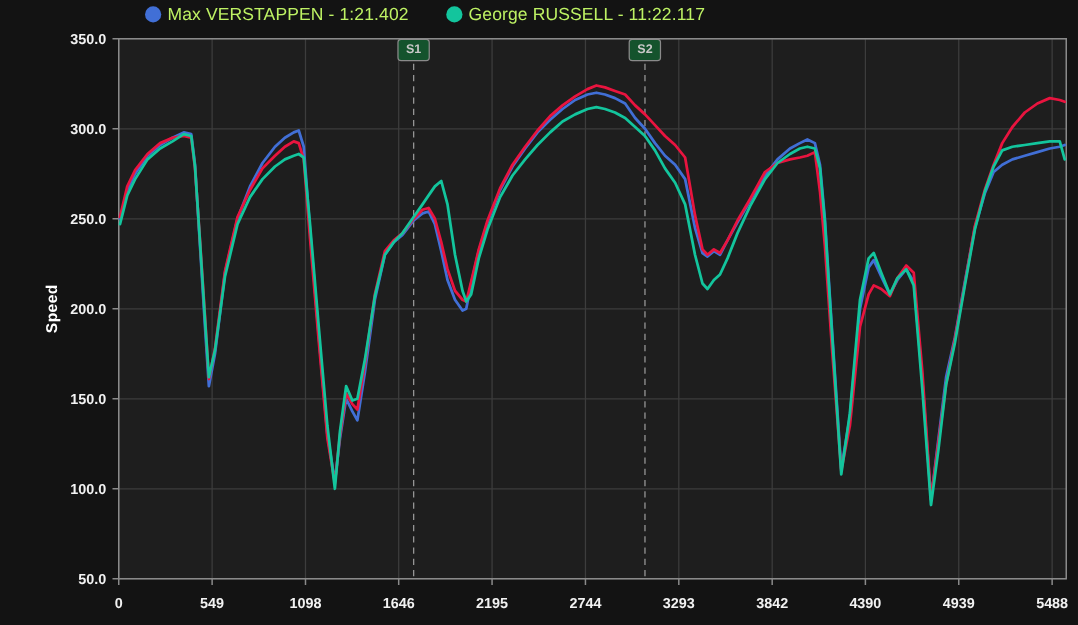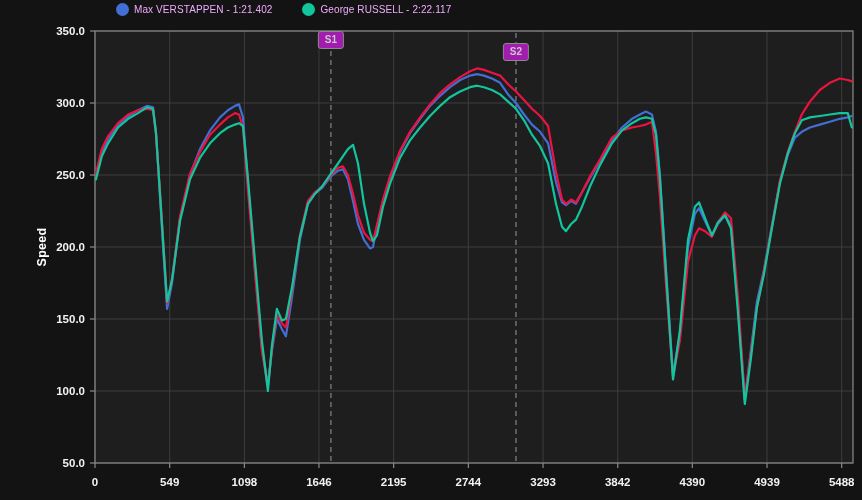--- a/index.html
+++ b/index.html
@@ -2,22 +2,22 @@
 <html><head>
 <meta charset="utf-8">
 <style>
   html,body{margin:0;padding:0;background:#131313;width:862px;height:500px;overflow:hidden;
     font-family:"Liberation Sans",sans-serif;-webkit-font-smoothing:antialiased;}
   .chart-wrap{position:relative;width:862px;height:500px;}
   svg#plot{position:absolute;left:0;top:0;}
   .legend{position:absolute;left:116px;top:3px;display:flex;gap:30px;align-items:center;}
   .legend-item{display:flex;align-items:center;gap:5px;cursor:pointer;}
   .legend-dot{width:13px;height:13px;border-radius:50%;flex:0 0 auto;}
-  .legend-label{color:#f0abfc;font-size:10px;letter-spacing:.1px;}
-  .sector-box{position:absolute;transform:translateX(-50%);top:31px;background:#a21caf;
+  .legend-label{color:#bef264;font-size:14px;letter-spacing:.1px;}
+  .sector-box{position:absolute;transform:translateX(-50%);top:31px;background:#14532d;
     border:1px solid #8a8a8a;border-radius:3px;color:#c8c8c8;font-size:10px;font-weight:bold;
     padding:1px 6px 2px 6px;line-height:13px;z-index:3;}
   .y-axis-title{position:absolute;left:22px;top:240px;transform:rotate(-90deg);transform-origin:center;
     color:#ffffff;font-size:12.5px;font-weight:bold;letter-spacing:.3px;}
 </style>
 </head>
 <body>
 
 <div class="chart-wrap">
 
@@ -85,22 +85,22 @@
       <polyline points="96.0,179.3 101.8,156.3 108.1,143.3 118.0,127.5 128.1,118.8 138.0,113.1 147.0,107.3 153.0,108.8 156.0,133.2 160.0,193.7 164.0,255.6 167.1,301.7 172.0,280.1 180.0,221.1 190.0,179.3 200.0,157.7 210.0,143.3 220.0,133.2 227.9,127.5 235.0,124.6 239.0,123.2 243.0,126.0 247.9,177.9 255.0,261.4 261.9,340.6 267.9,391.0 272.0,344.9 276.9,308.9 281.9,320.4 285.9,319.0 292.0,287.3 299.9,236.9 307.9,203.8 315.0,193.7 322.0,186.5 330.9,173.6 338.0,163.5 342.9,156.3 347.9,149.1 353.0,144.8 358.0,163.5 364.0,203.8 370.0,232.6 373.0,241.2 376.9,235.5 383.0,206.7 390.0,183.6 400.1,157.7 410.0,140.4 420.1,127.5 430.0,116.0 440.1,105.9 450.0,97.2 460.1,91.5 470.0,87.2 477.1,85.7 484.0,87.2 492.0,90.0 500.1,94.4 508.1,101.6 516.0,108.8 524.0,120.3 532.0,134.7 540.1,146.2 548.1,163.5 556.0,203.8 562.0,226.8 566.0,231.2 571.1,224.0 576.0,219.6 582.0,206.7 590.0,186.5 600.1,164.9 612.0,143.3 622.0,130.4 632.0,123.2 639.9,118.8 645.9,117.4 651.9,118.8 656.0,134.7 659.9,177.9 665.9,271.5 673.0,379.5 679.9,330.5 688.0,239.8 694.9,206.7 699.0,202.4 705.0,218.2 711.9,235.5 717.9,222.5 725.0,215.3 731.0,228.3 737.9,311.8 744.8,404.0 750.8,359.3 756.9,307.5 763.9,274.4 771.9,228.3 779.9,183.6 787.8,153.4 794.9,133.2 801.8,120.3 809.9,117.4 819.8,116.0 829.9,114.5 839.8,113.1 847.8,113.1 851.8,127.5" fill="none" stroke="#13C59D" stroke-width="2.2" stroke-linejoin="round" stroke-linecap="round"></polyline>
     </svg>
 
   <div class="legend">
     <div class="legend-item">
       <span class="legend-dot" style="background: rgb(65, 111, 214);"></span>
       <span class="legend-label">Max VERSTAPPEN - 1:21.402</span>
     </div>
     <div class="legend-item">
       <span class="legend-dot" style="background: rgb(19, 197, 157);"></span>
-      <span class="legend-label">George RUSSELL - 2:22.117</span>
+      <span class="legend-label">George RUSSELL - 11:22.117</span>
     </div>
   </div>
 
   <div class="y-axis-title">Speed</div>
 
   <div class="sector-box" id="sector-0" style="left: 330.931px;">S1</div>
-  <div class="sector-box" id="sector-1" style="left: 515.975px; margin-top: 12px;">S2</div>
+  <div class="sector-box" id="sector-1" style="left: 515.975px;">S2</div>
 
 </div>
 
 </body></html>

